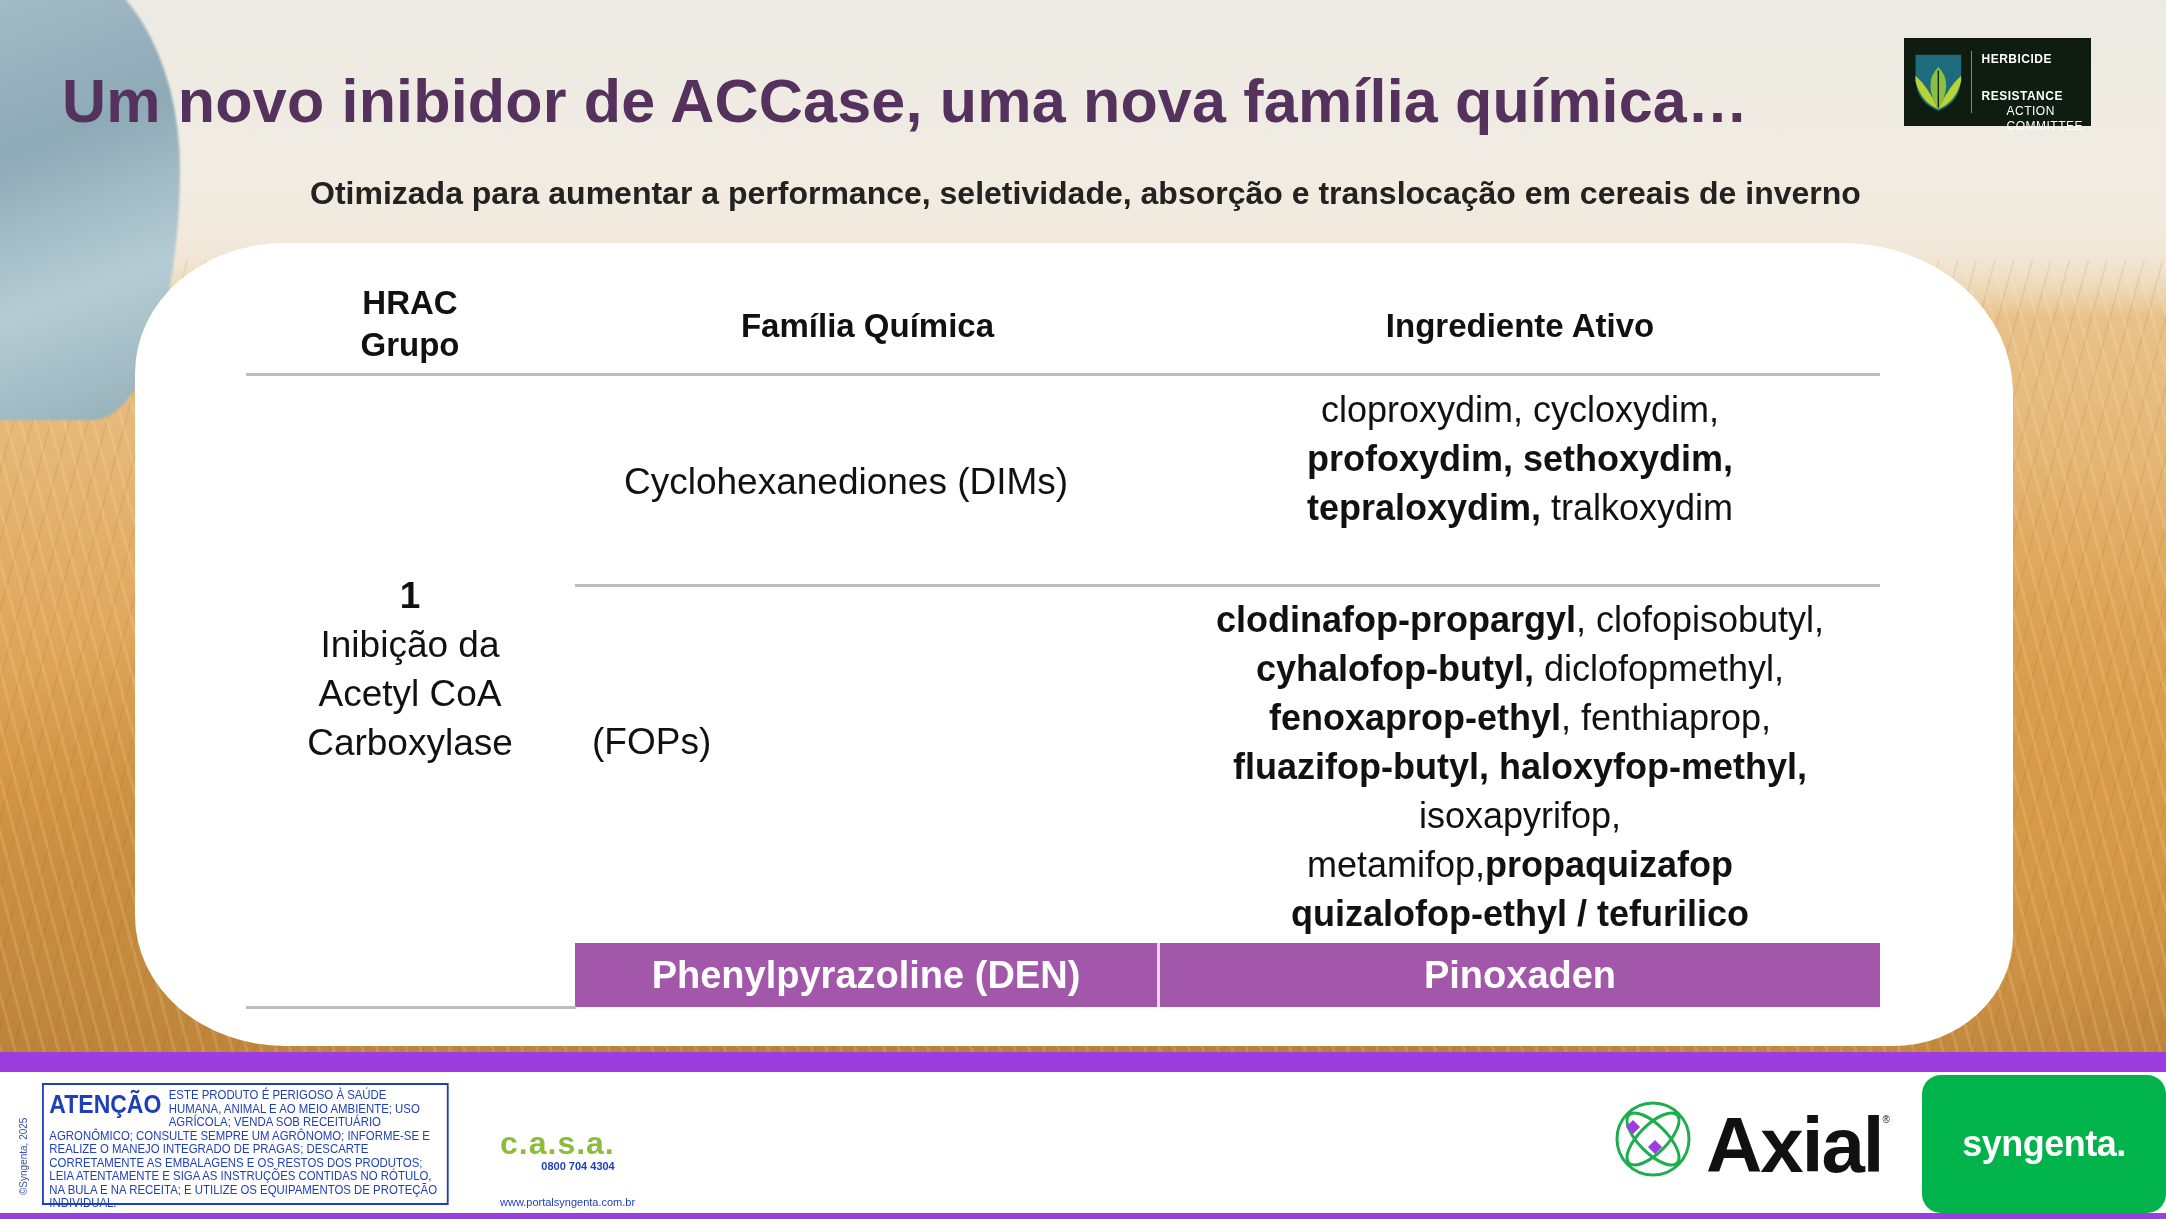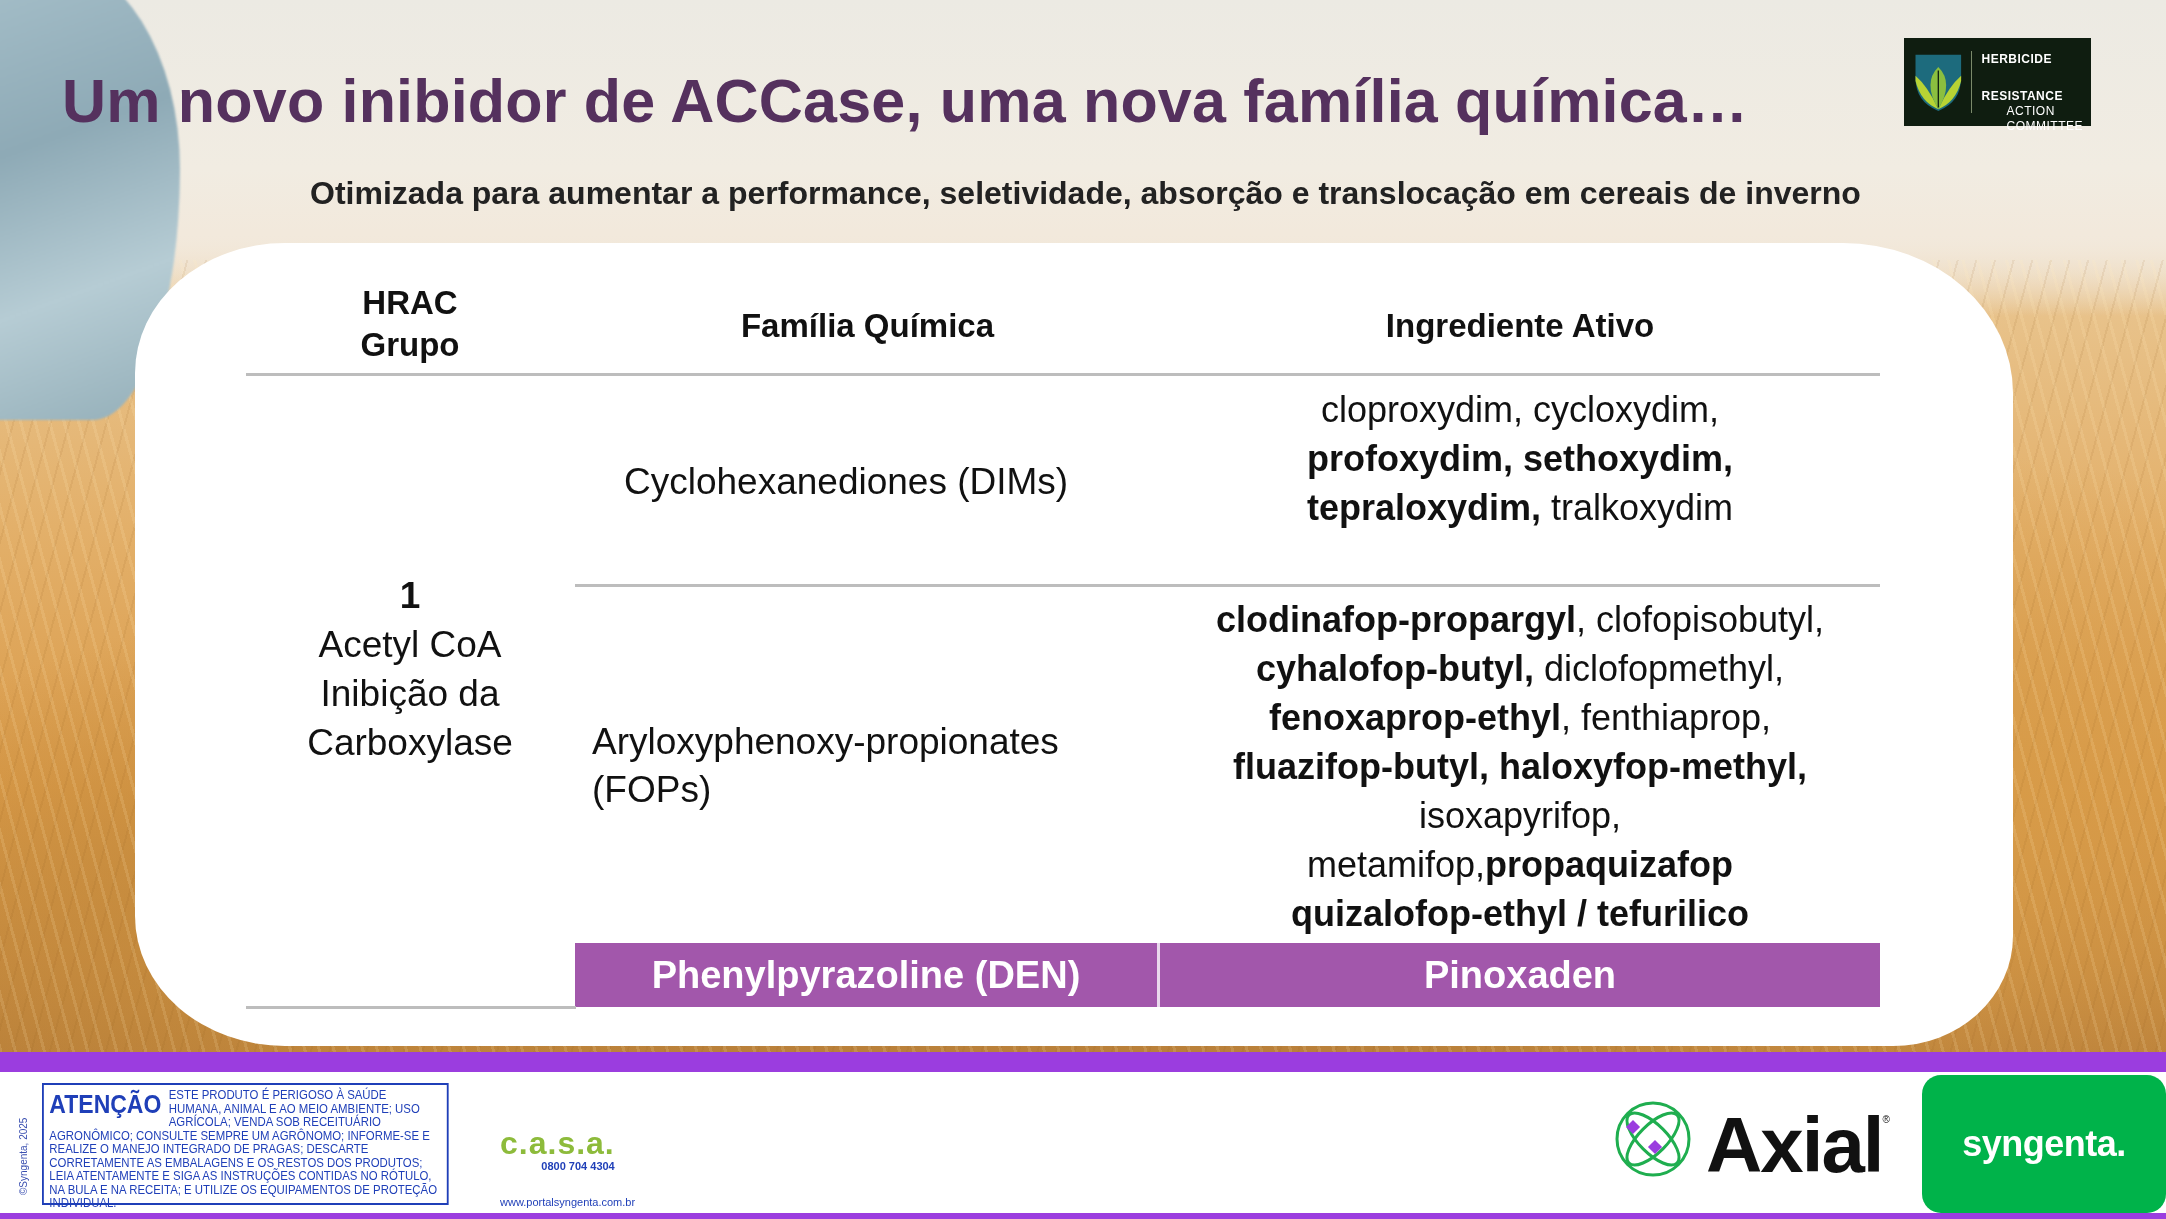--- a/index.html
+++ b/index.html
@@ -134,36 +134,35 @@
     <div>HRAC</div>
     <div>Grupo</div>
   </div>
   <div class="hdr" style="left:575px; top:305px; width:585px;">Família Química</div>
   <div class="hdr" style="left:1160px; top:305px; width:720px;">Ingrediente Ativo</div>
 
   <div class="hline" style="left:246px; top:373px; width:1634px;"></div>
 
   <div class="cell-text" style="left:260px; top:571px; width:300px; font-size:37px;">
     <div style="font-weight:bold;">1</div>
+    <div>Inibição da</div>
     <div>Acetyl CoA</div>
-    <div>Inibição da</div>
     <div>Carboxylase</div>
   </div>
 
   <div class="fam" style="left:624px; top:458px;">Cyclohexanediones (DIMs)</div>
   <div class="cell-text" id="ing-0" style="left:1160px; top:385px; width:720px;">
       <div><span>cloproxydim, cycloxydim,</span></div>
       <div><b>profoxydim, sethoxydim,</b></div>
       <div><b>tepraloxydim,</b><span> tralkoxydim</span></div>
     </div>
 
   <div class="hline" style="left:575px; top:584px; width:1305px;"></div>
 
   <div class="fam" style="left:592px; top:718px;">
-    <div>Aryloxyphenoxy-propionates</div>
     <div>(FOPs)</div>
   </div>
   <div class="cell-text" id="ing-1" style="left:1160px; top:595px; width:720px;">
       <div><b>clodinafop-propargyl</b><span>, clofopisobutyl,</span></div>
       <div><b>cyhalofop-butyl,</b><span> diclofopmethyl,</span></div>
       <div><b>fenoxaprop-ethyl</b><span>, fenthiaprop,</span></div>
       <div><b>fluazifop-butyl, haloxyfop-methyl,</b></div>
       <div><span>isoxapyrifop,</span></div>
       <div><span>metamifop,</span><b>propaquizafop</b></div>
       <div><b>quizalofop-ethyl / tefurilico</b></div>

